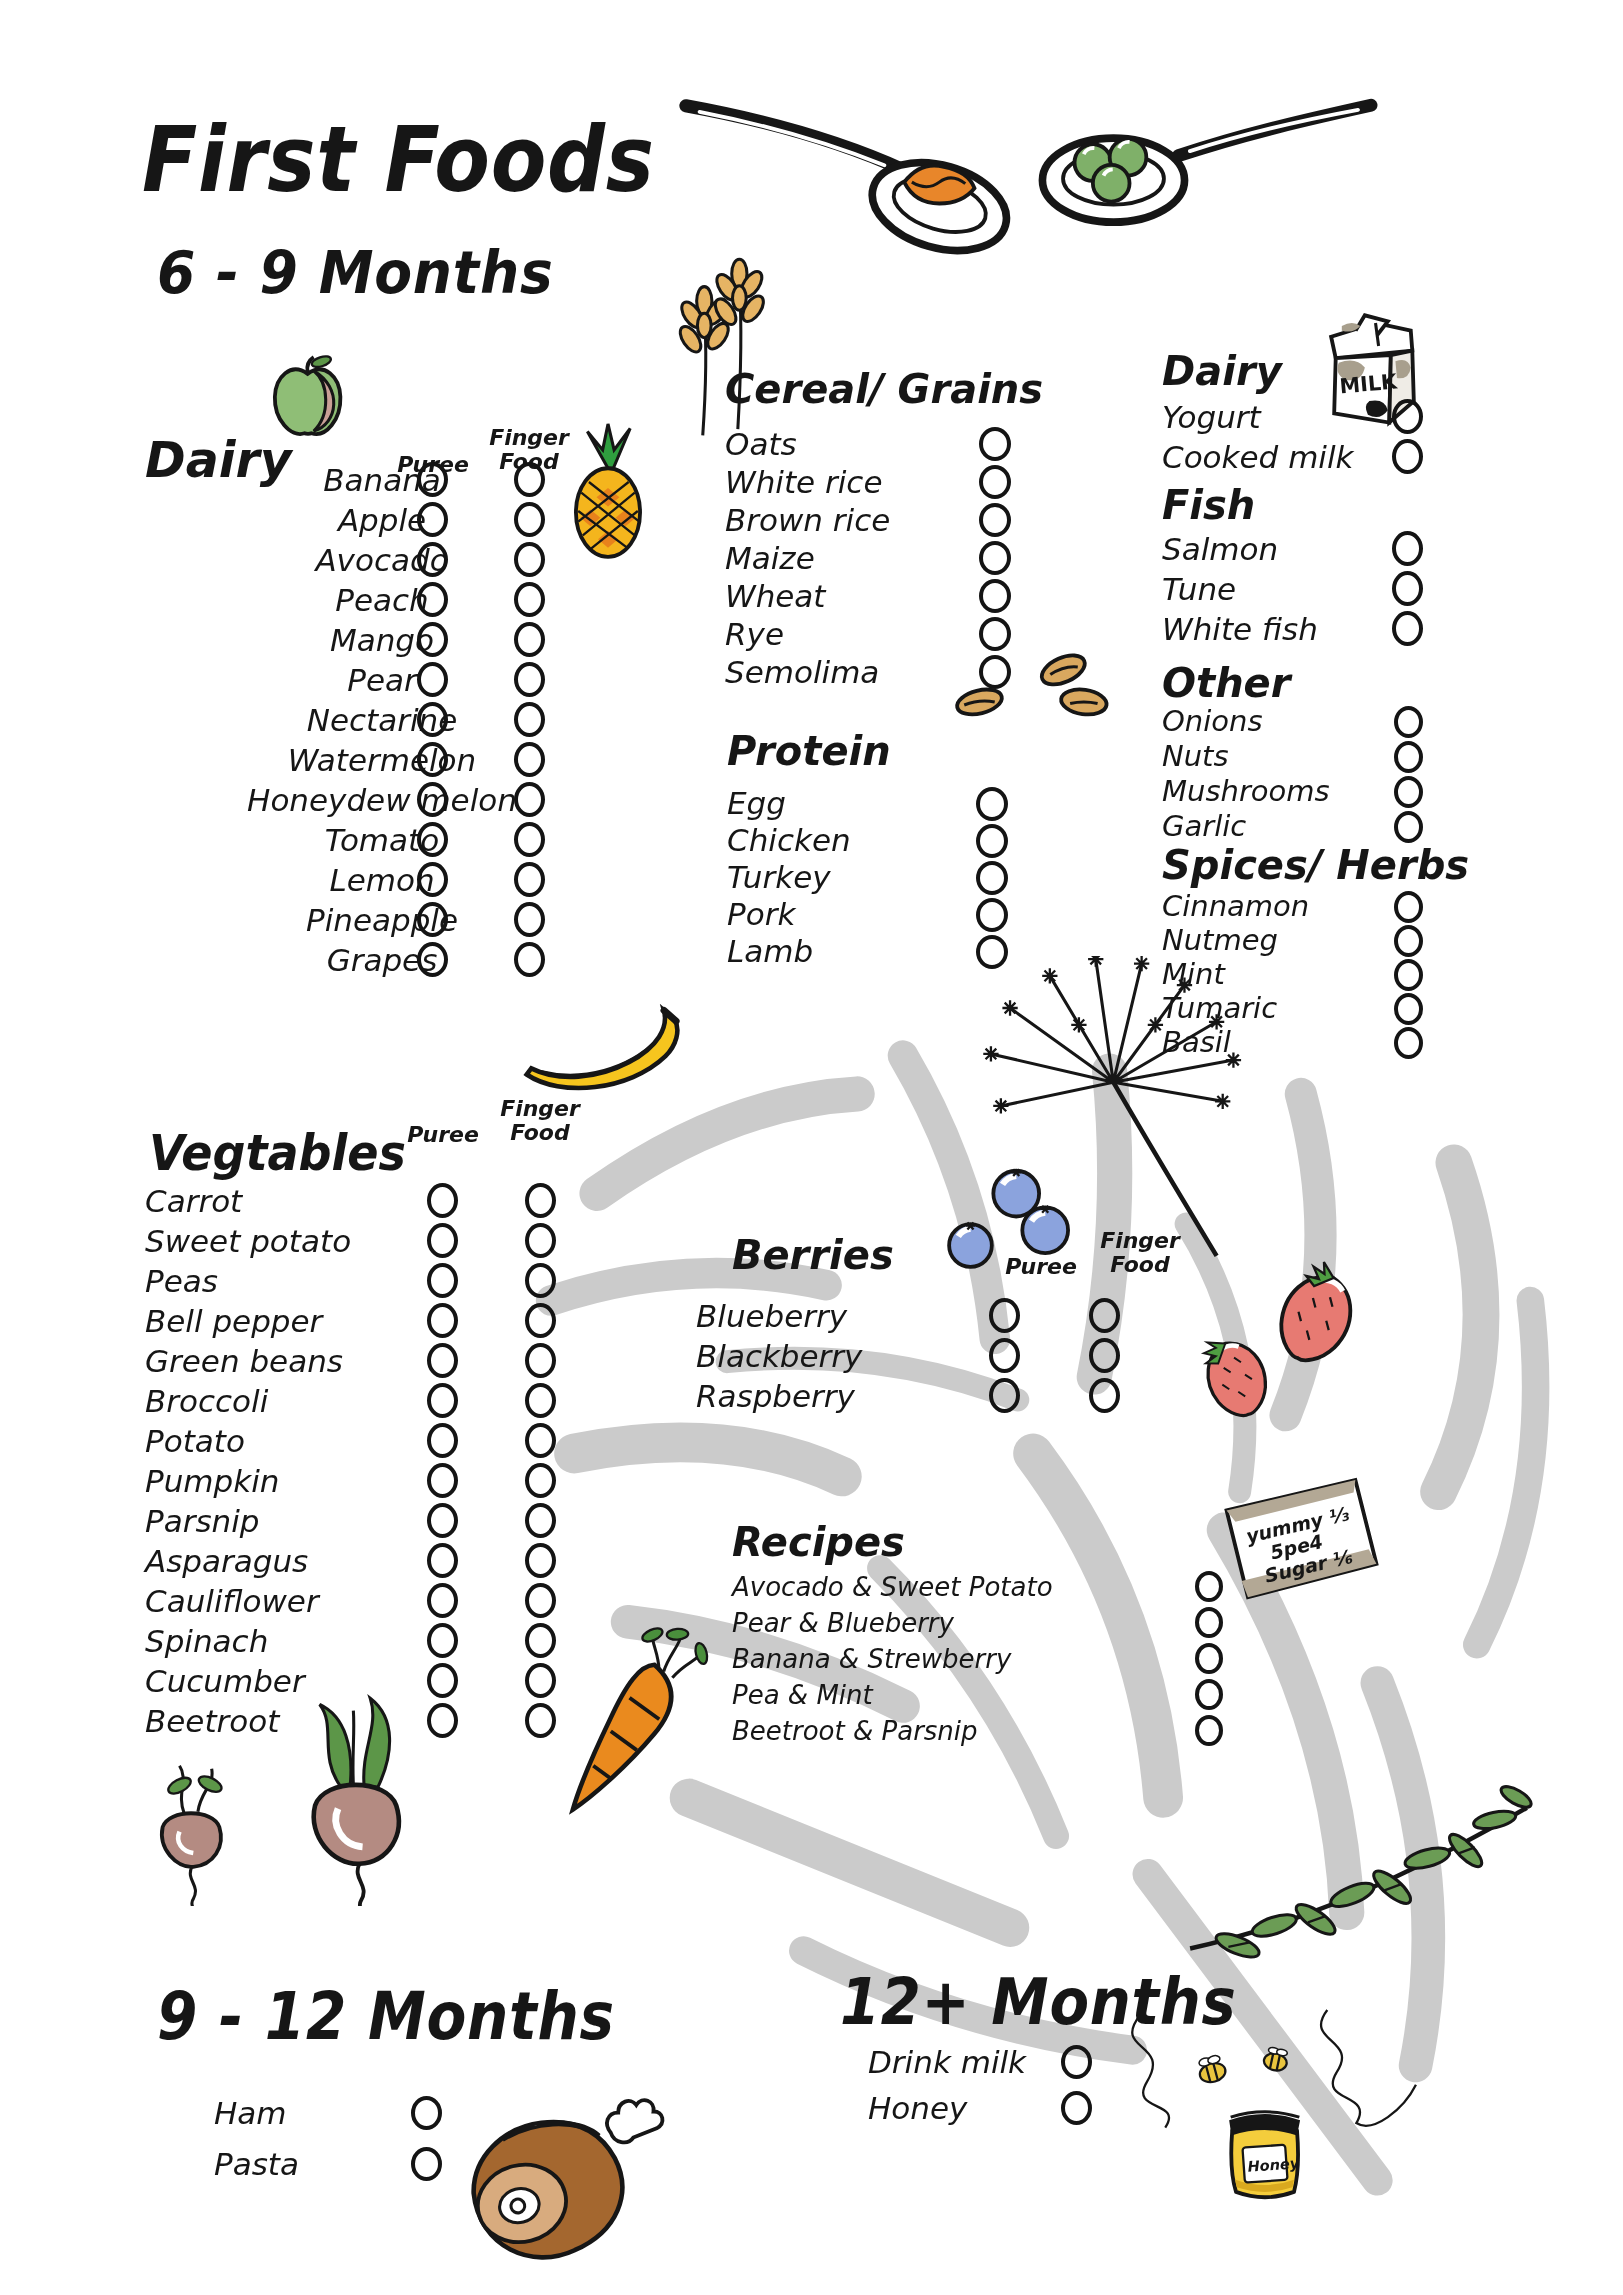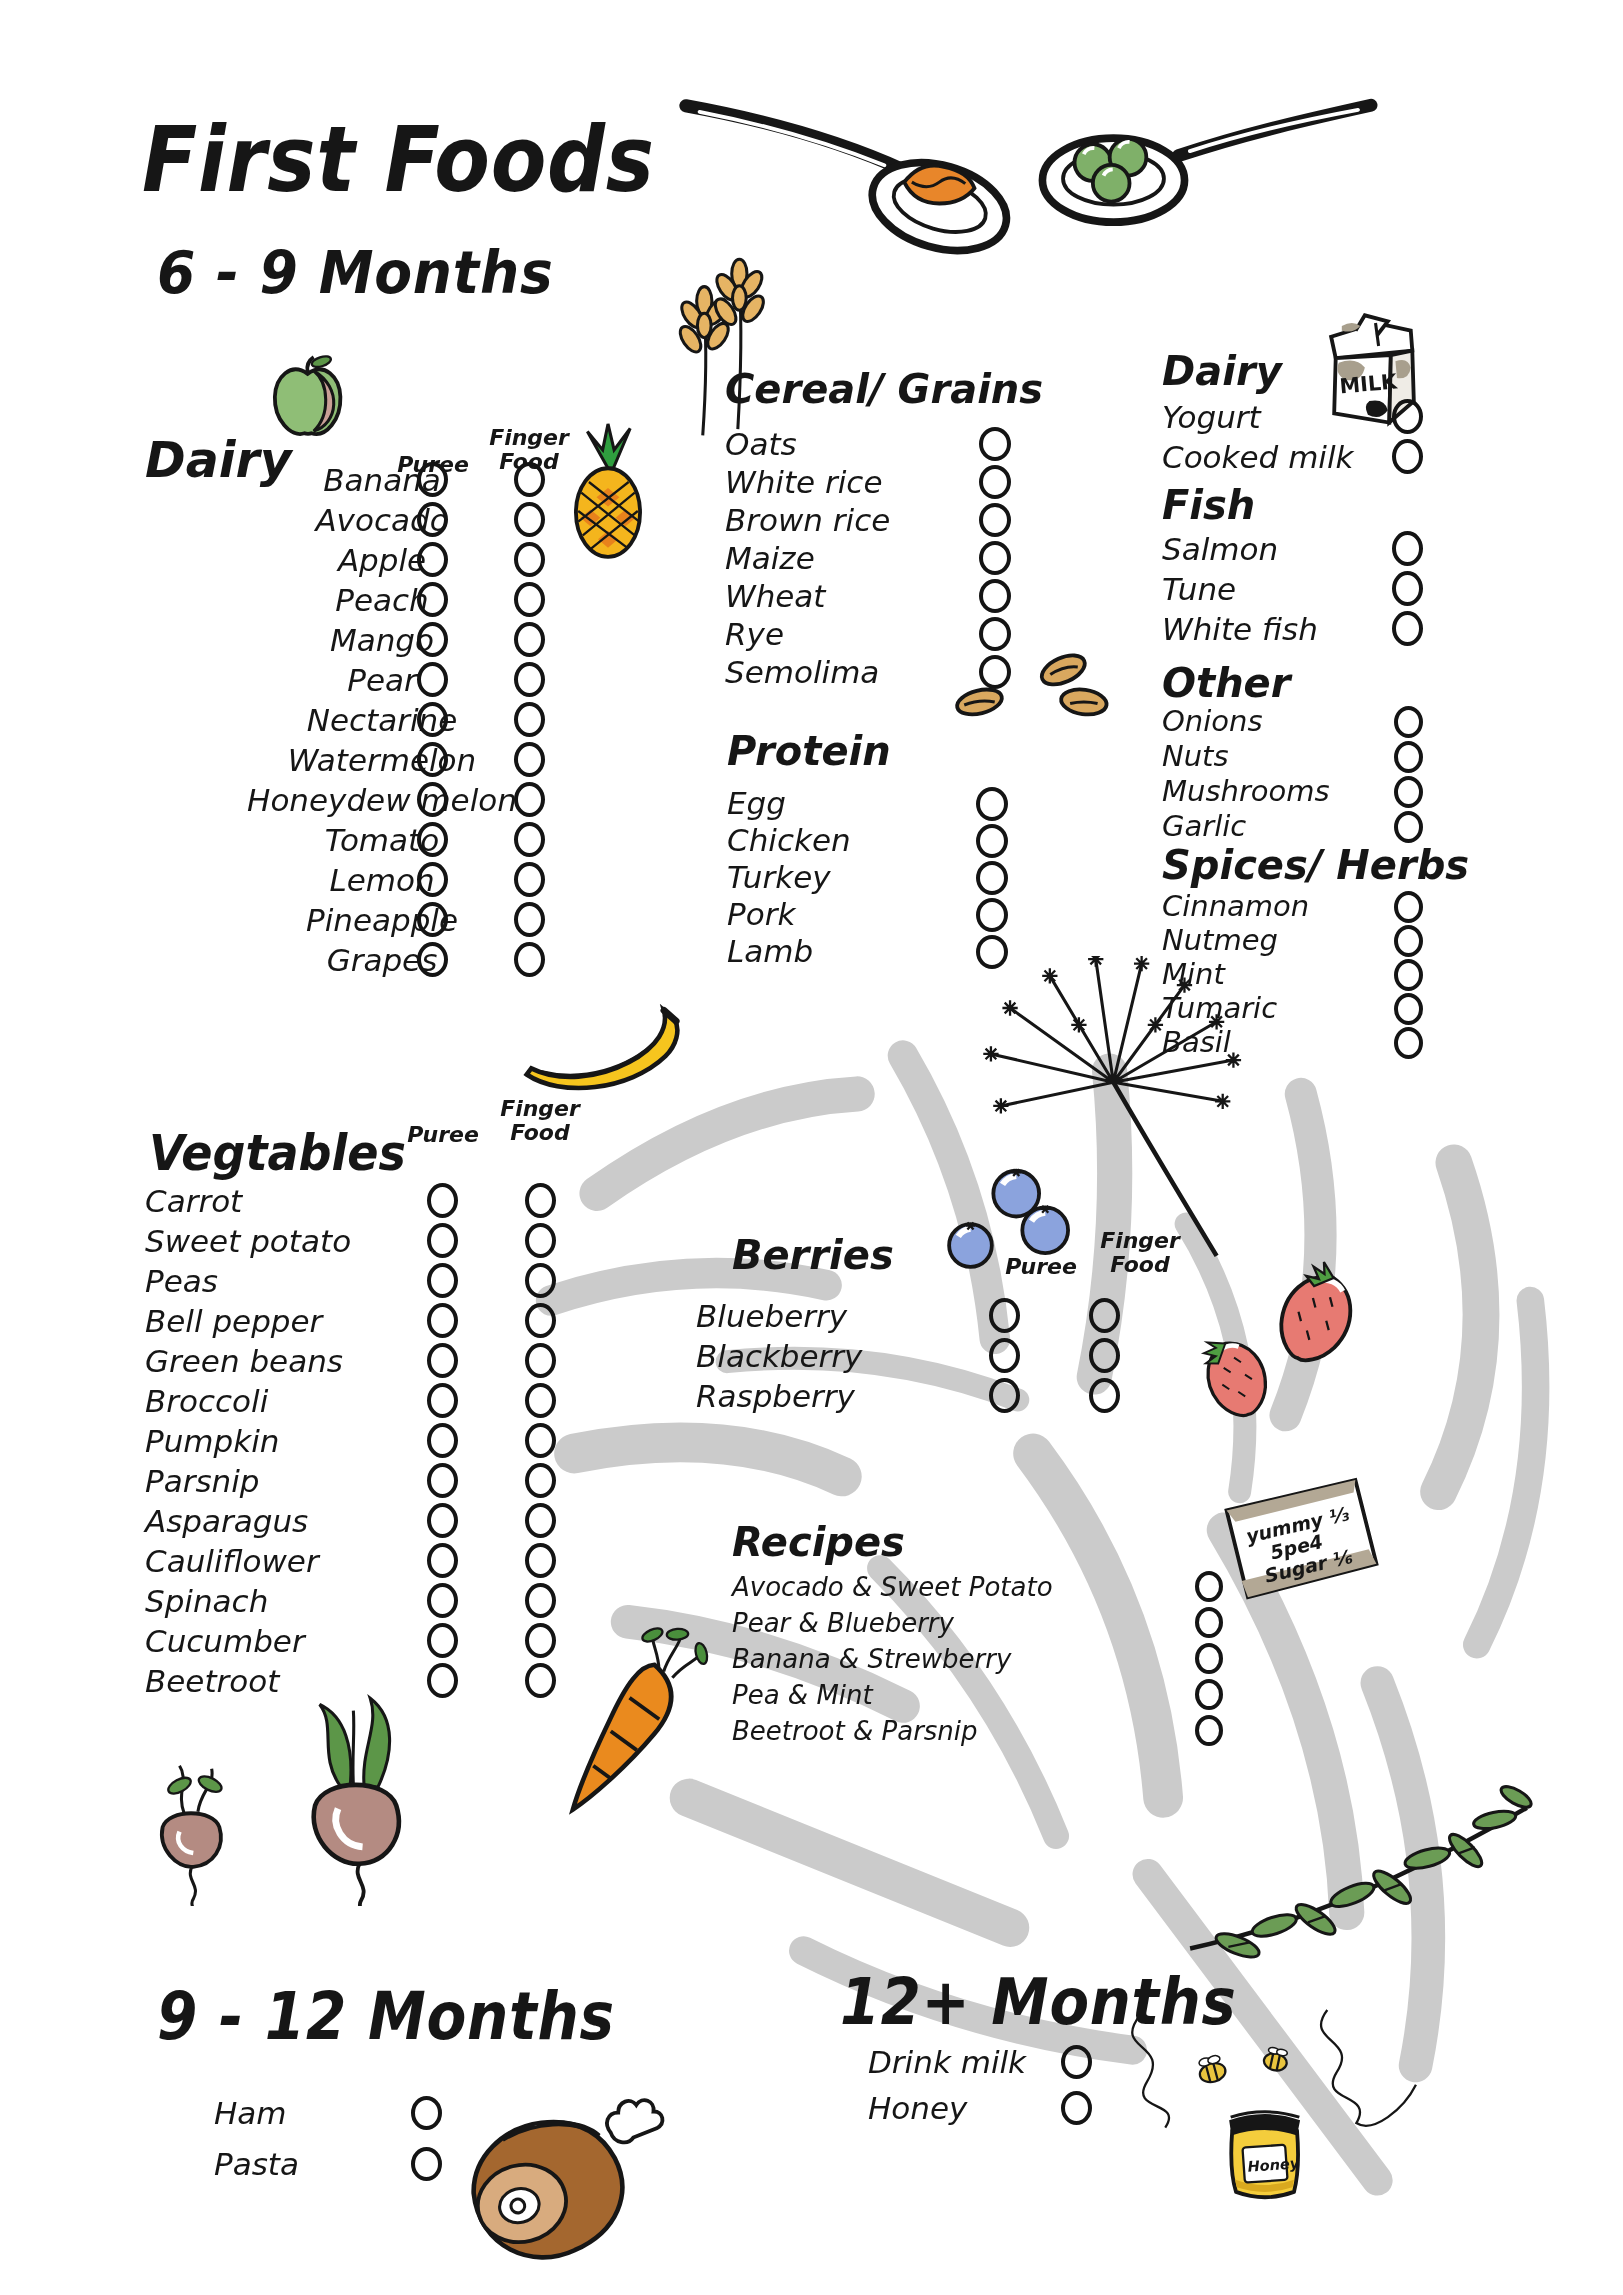--- a/index.html
+++ b/index.html
@@ -131,22 +131,22 @@
       <path d="M55 90 l15 12 -15 12 -15 -12Z"></path>
       <path d="M32 118 l13 11 -13 11 -13 -11Z"></path>
       <path d="M78 118 l13 11 -13 11 -13 -11Z"></path>
       <path d="M55 146 l13 11 -13 11 -13 -11Z"></path>
     </g>
     <path d="M20 96 L90 152 M16 120 L80 168 M30 82 L96 134 M90 96 L22 152 M94 120 L32 170 M82 82 L16 134" stroke="#161616" stroke-width="3"></path>
   </svg>
 
   <div class="sec fruit p52" style="left:145px;top:460px;width:474px;text-align:center;">
     <div class="row"><span class="lbl">Banana</span><i class="cb c1"></i><i class="cb c2"></i></div>
+    <div class="row"><span class="lbl">Apple</span><i class="cb c1"></i><i class="cb c2"></i></div>
     <div class="row"><span class="lbl">Avocado</span><i class="cb c1"></i><i class="cb c2"></i></div>
-    <div class="row"><span class="lbl">Apple</span><i class="cb c1"></i><i class="cb c2"></i></div>
     <div class="row"><span class="lbl">Peach</span><i class="cb c1"></i><i class="cb c2"></i></div>
     <div class="row"><span class="lbl">Mango</span><i class="cb c1"></i><i class="cb c2"></i></div>
     <div class="row"><span class="lbl">Pear</span><i class="cb c1"></i><i class="cb c2"></i></div>
     <div class="row"><span class="lbl">Nectarine</span><i class="cb c1"></i><i class="cb c2"></i></div>
     <div class="row"><span class="lbl">Watermelon</span><i class="cb c1"></i><i class="cb c2"></i></div>
     <div class="row"><span class="lbl">Honeydew melon</span><i class="cb c1"></i><i class="cb c2"></i></div>
     <div class="row"><span class="lbl">Tomato</span><i class="cb c1"></i><i class="cb c2"></i></div>
     <div class="row"><span class="lbl">Lemon</span><i class="cb c1"></i><i class="cb c2"></i></div>
     <div class="row"><span class="lbl">Pineapple</span><i class="cb c1"></i><i class="cb c2"></i></div>
     <div class="row"><span class="lbl">Grapes</span><i class="cb c1"></i><i class="cb c2"></i></div>
@@ -238,20 +238,21 @@
     <div>Finger</div>
       <div>Food</div>
   </div>
   <div class="sec veg p52" style="left:145px;top:1181px;width:474px;">
     <div class="row"><span class="lbl">Carrot</span><i class="cb c1"></i><i class="cb c2"></i></div>
     <div class="row"><span class="lbl">Sweet potato</span><i class="cb c1"></i><i class="cb c2"></i></div>
     <div class="row"><span class="lbl">Peas</span><i class="cb c1"></i><i class="cb c2"></i></div>
     <div class="row"><span class="lbl">Bell pepper</span><i class="cb c1"></i><i class="cb c2"></i></div>
     <div class="row"><span class="lbl">Green beans</span><i class="cb c1"></i><i class="cb c2"></i></div>
     <div class="row"><span class="lbl">Broccoli</span><i class="cb c1"></i><i class="cb c2"></i></div>
+    <div class="row"><span class="lbl">Potato</span><i class="cb c1"></i><i class="cb c2"></i></div>
     <div class="row"><span class="lbl">Pumpkin</span><i class="cb c1"></i><i class="cb c2"></i></div>
     <div class="row"><span class="lbl">Parsnip</span><i class="cb c1"></i><i class="cb c2"></i></div>
     <div class="row"><span class="lbl">Asparagus</span><i class="cb c1"></i><i class="cb c2"></i></div>
     <div class="row"><span class="lbl">Cauliflower</span><i class="cb c1"></i><i class="cb c2"></i></div>
     <div class="row"><span class="lbl">Spinach</span><i class="cb c1"></i><i class="cb c2"></i></div>
     <div class="row"><span class="lbl">Cucumber</span><i class="cb c1"></i><i class="cb c2"></i></div>
     <div class="row"><span class="lbl">Beetroot</span><i class="cb c1"></i><i class="cb c2"></i></div>
   </div>
 
   <svg class="abs" style="left:119px;top:1676px;" width="337" height="230" viewBox="0 0 440 300">

